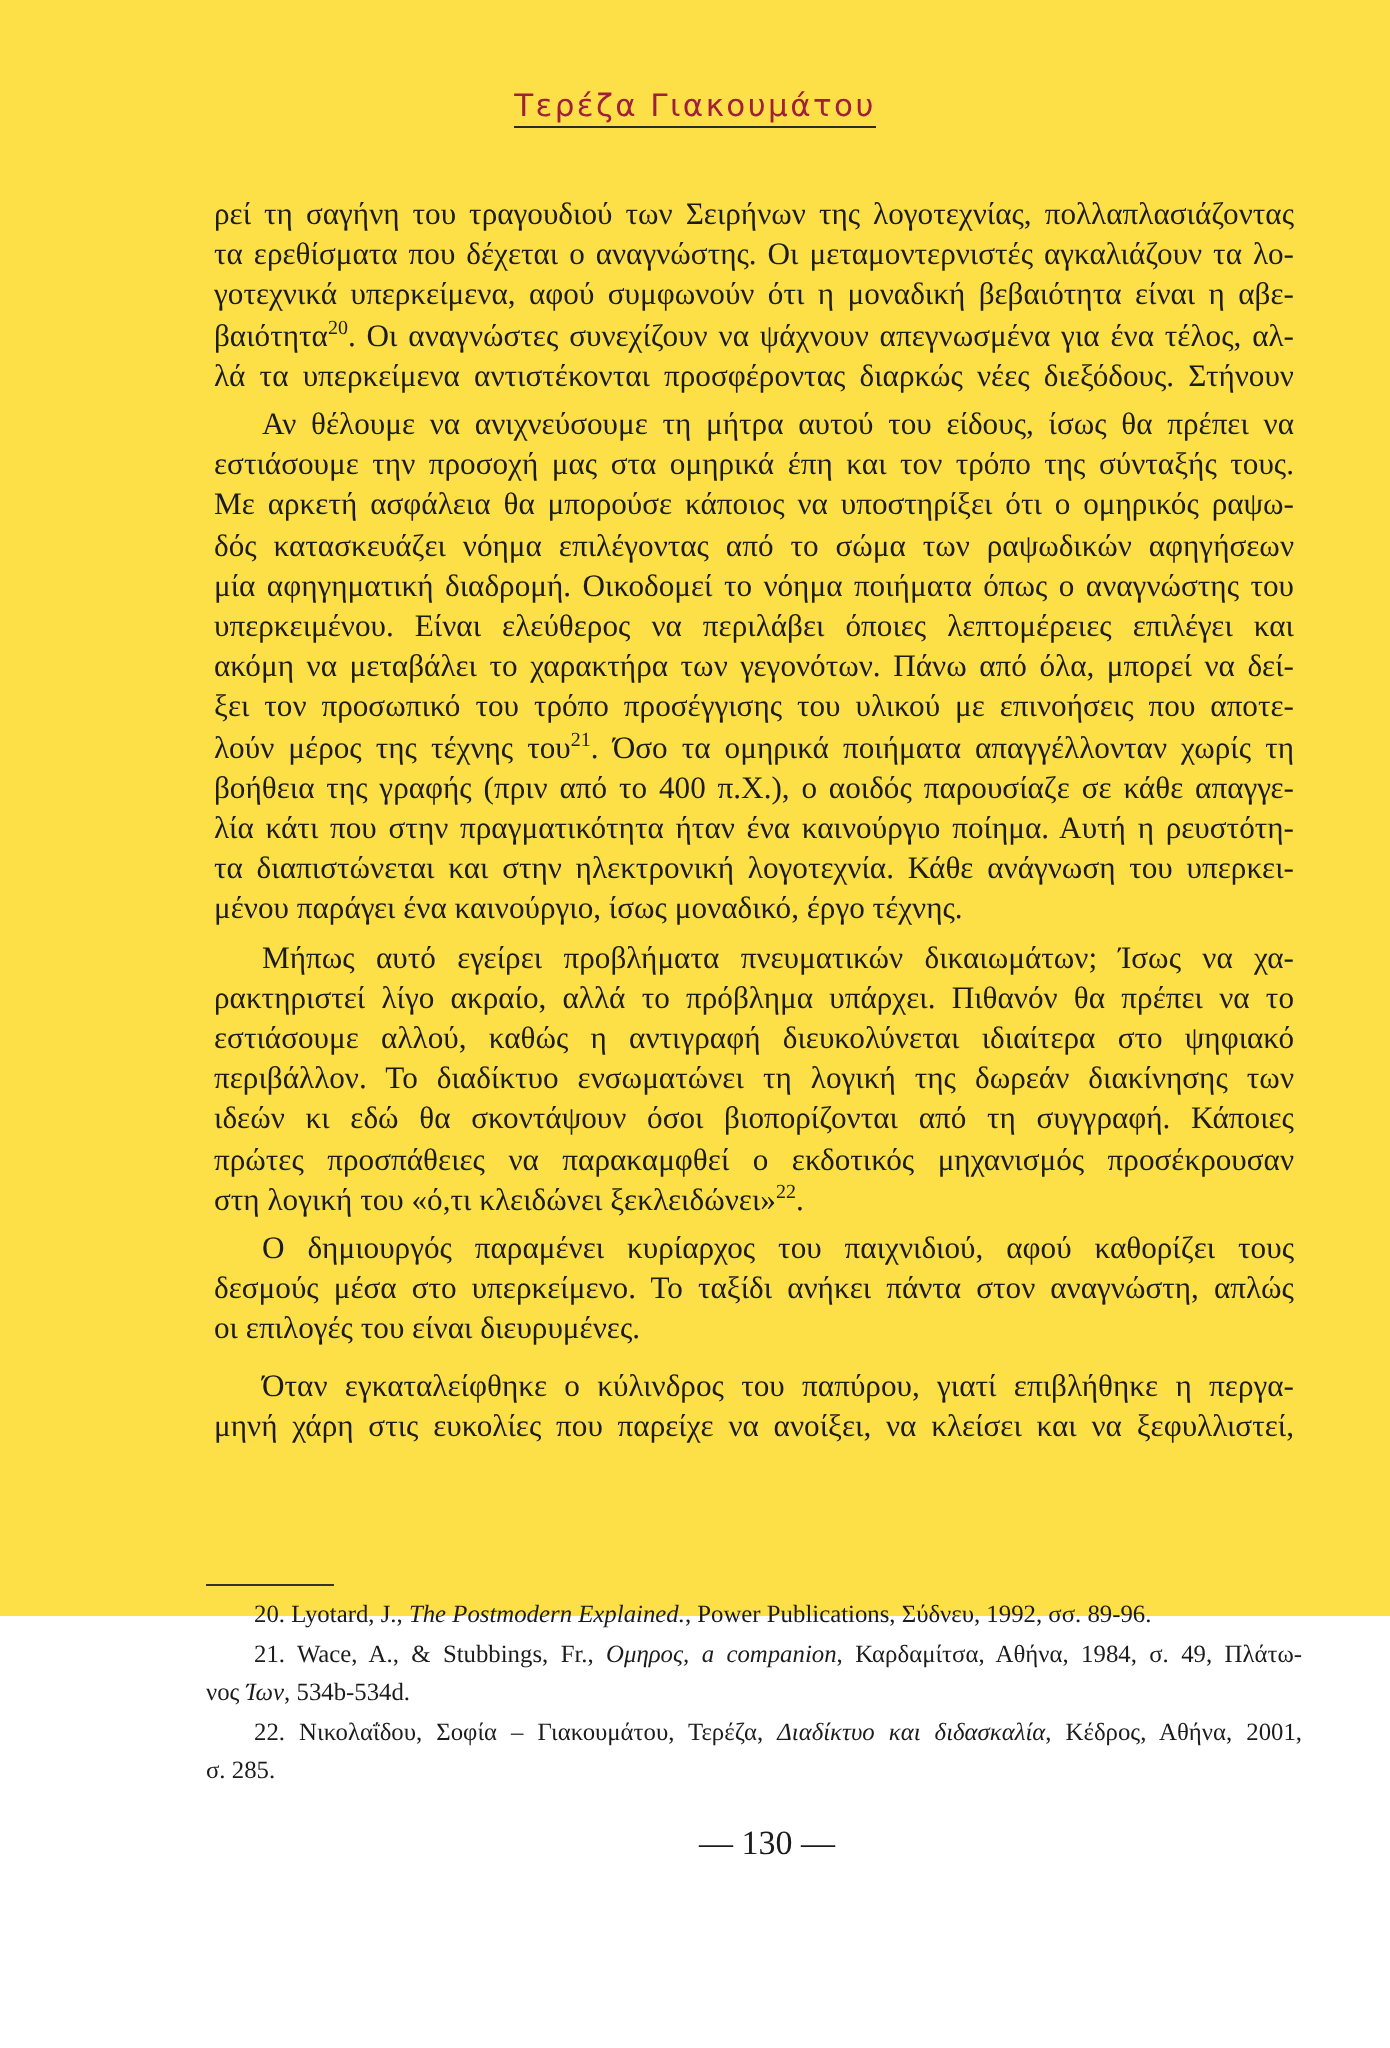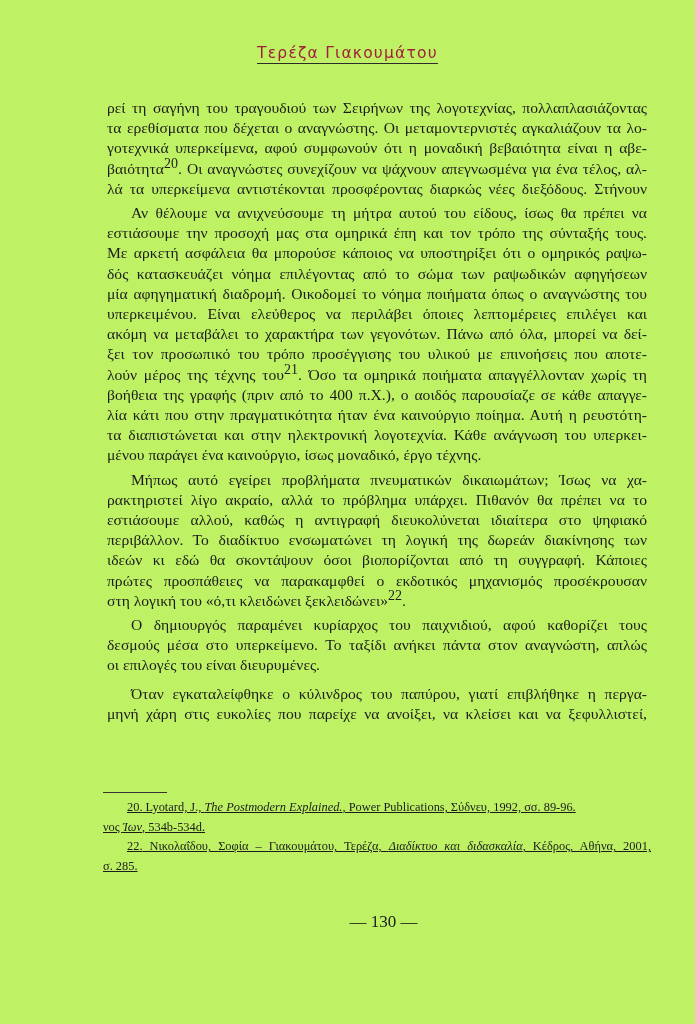--- a/index.html
+++ b/index.html
@@ -1,19 +1,19 @@
 <!DOCTYPE html>
 <html><head>
 <meta charset="utf-8">
 <style>
   html, body { margin: 0; padding: 0; background: #ffffff; }
   body { width: 695px; height: 1024px; position: relative; overflow: hidden; }
   .page {
-    position: absolute; left: 0; top: 0; width: 695px; height: 1024px;
-    background: #bef264;
+    position: absolute; left: 0; top: 0; width: 695px; height: 808px;
+    background: #fde047;
     font-family: "Liberation Serif", "DejaVu Serif", serif;
     color: #1c1c1c;
   }
   .running-header {
     position: absolute; top: 44px; left: 0; width: 695px;
     text-align: center;
   }
   .running-header span {
     display: inline-block;
     font-family: "DejaVu Sans", sans-serif;
@@ -24,30 +24,30 @@
     border-bottom: 1.5px solid #2b2b2b;
   }
   .body-text {
     position: absolute; left: 103px; top: 94px; width: 548px;
     font-size: 15.6px; line-height: 20.2px;
     text-align: justify;
   }
   .body-text p { margin: 4px; }
   .body-text .line { display: block; text-align: justify; text-align-last: justify; white-space: nowrap; }
   .body-text .line.last { text-align-last: left; }
-  sup { font-size: 14px; line-height: 0; vertical-align: 6px; }
+  sup { font-size: 10px; line-height: 0; vertical-align: 6px; }
   .rule {
     position: absolute; left: 103px; top: 792px; width: 64px; height: 0;
     border-top: 1px solid #333;
   }
   .footnotes {
     position: absolute; left: 103px; top: 798px; width: 548px;
     font-size: 12.4px; line-height: 19.6px;
   }
-  .footnotes .fn { margin: 0; text-decoration: underline; }
+  .footnotes .fn { margin: 0; }
   .footnotes .fn .fl { display: block; white-space: nowrap; }
   .footnotes .fn .first { padding-left: 24px; }
   .footnotes .fn .first.just { text-align: justify; text-align-last: justify; }
   .page-number {
     position: absolute; top: 912px; left: 0; width: 695px;
     text-align: center; font-size: 17px; margin-left: 36px;
   }
   i.it { font-style: italic; }
 </style>
 </head>
@@ -107,20 +107,21 @@
     </p>
   </div>
 
   <div class="rule"></div>
 
   <div class="footnotes">
     <div class="fn">
       <span class="fl first"><span>20.</span><span> Lyotard, J., </span><i class="it">The Postmodern Explained.</i><span>, Power Publications, Σύδνευ, 1992, σσ. 89-96.</span></span>
     </div>
     <div class="fn">
+      <span class="fl first just"><span>21.</span><span> Wace, A., &amp; Stubbings, Fr., </span><i class="it">Ομηρος, a companion</i><span>, Καρδαμίτσα, Αθήνα, 1984, σ. 49, Πλάτω-</span></span>
       <span class="fl"><span>νος </span><i class="it">Ίων</i><span>, 534b-534d.</span></span>
     </div>
     <div class="fn">
       <span class="fl first just"><span>22.</span><span> Νικολαΐδου, Σοφία – Γιακουμάτου, Τερέζα, </span><i class="it">Διαδίκτυο και διδασκαλία</i><span>, Κέδρος, Αθήνα, 2001,</span></span>
       <span class="fl"><span>σ. 285.</span></span>
     </div>
   </div>
 
   <div class="page-number">— 130 —</div>
 </div>

